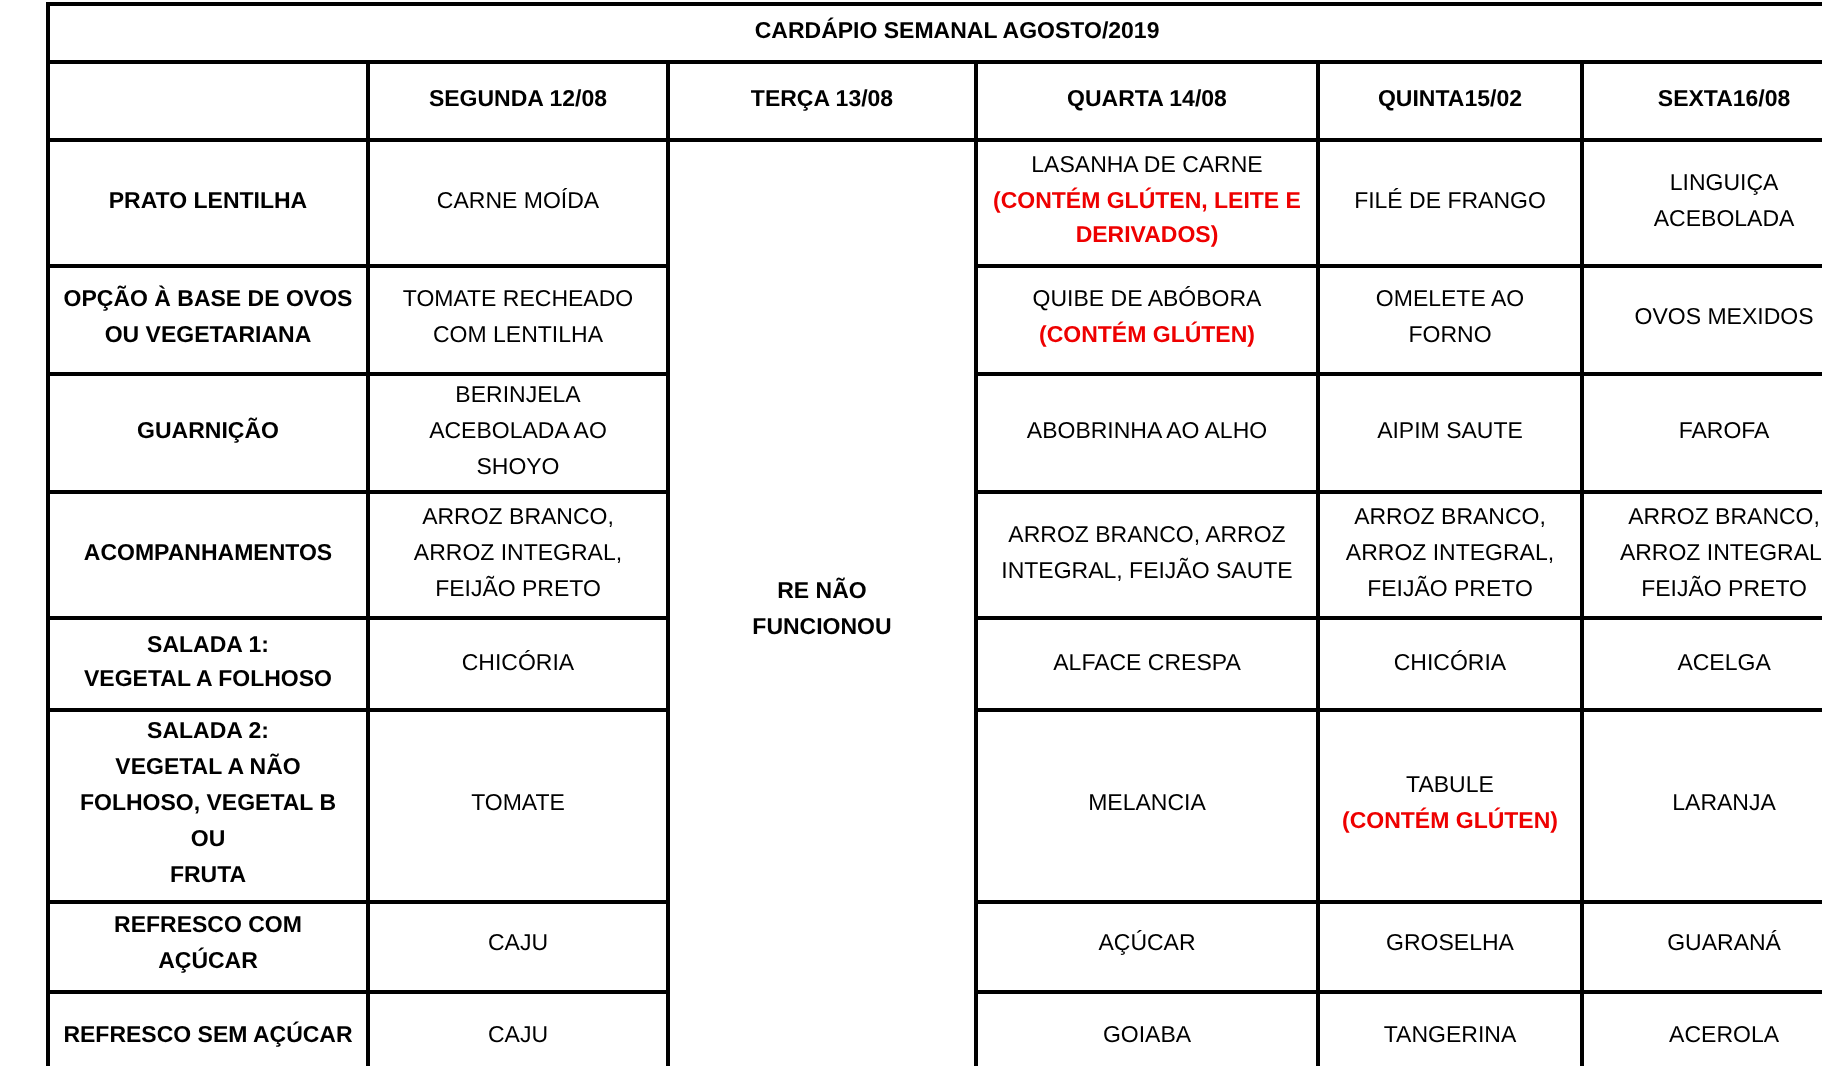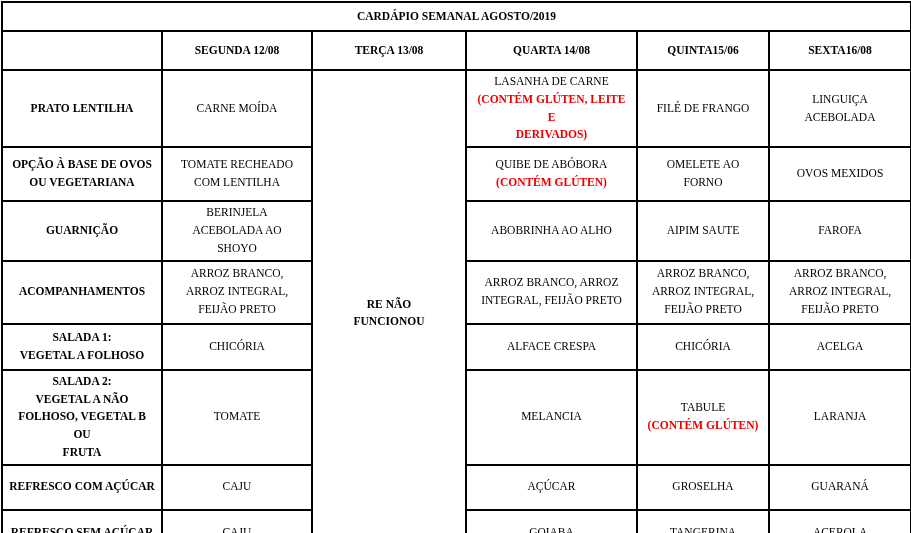--- a/index.html
+++ b/index.html
@@ -1,20 +1,21 @@
 <!DOCTYPE html>
 <html><head>
 <meta charset="utf-8">
 <style>
   html, body { margin: 0; padding: 0; background: #ffffff; }
   .sheet {
     width: 911px; height: 533px;
-    font-family: Liberation Serif, serif;
+    font-family: Liberation Sans, sans-serif;
     color: #000;
     box-sizing: border-box;
+    padding-left: 22px;
   }
   table.menu {
     border-collapse: collapse;
     table-layout: fixed;
     width: 909px;
     margin: 1px;
   }
   table.menu td {
     border: 2px solid #000;
     text-align: center;
@@ -70,21 +71,21 @@
     <tbody>
         <tr class="r-title">
       <td class="title-cell" colspan="6">CARDÁPIO SEMANAL AGOSTO/2019</td>
     </tr>
 
     <tr class="r-head">
       <td class="head-cell"></td>
       <td class="head-cell">SEGUNDA  12/08</td>
       <td class="head-cell">TERÇA 13/08</td>
       <td class="head-cell">QUARTA 14/08</td>
-      <td class="head-cell">QUINTA15/06</td>
+      <td class="head-cell">QUINTA15/02</td>
       <td class="head-cell">SEXTA16/08</td>
     </tr>
 
     <tr class="r1">
       <td class="label-cell">PRATO LENTILHA</td>
       <td><div>CARNE MOÍDA</div></td>
       <td class="notice-cell" rowspan="8">RE NÃO
 FUNCIONOU</td>
       <td><div>LASANHA DE CARNE</div><div class="allergen">(CONTÉM GLÚTEN, LEITE E
 DERIVADOS)</div></td>
@@ -113,21 +114,21 @@
       <td><div>AIPIM SAUTE</div></td>
       <td><div>FAROFA</div></td>
     </tr>
 
     <tr class="r4">
       <td class="label-cell">ACOMPANHAMENTOS</td>
       <td><div>ARROZ BRANCO,
 ARROZ INTEGRAL,
 FEIJÃO PRETO</div></td>
       <td><div>ARROZ BRANCO, ARROZ
-INTEGRAL, FEIJÃO PRETO</div></td>
+INTEGRAL, FEIJÃO SAUTE</div></td>
       <td><div>ARROZ BRANCO,
 ARROZ INTEGRAL,
 FEIJÃO PRETO</div></td>
       <td><div>ARROZ BRANCO,
 ARROZ INTEGRAL,
 FEIJÃO PRETO</div></td>
     </tr>
 
     <tr class="r5">
       <td class="label-cell">SALADA 1:

